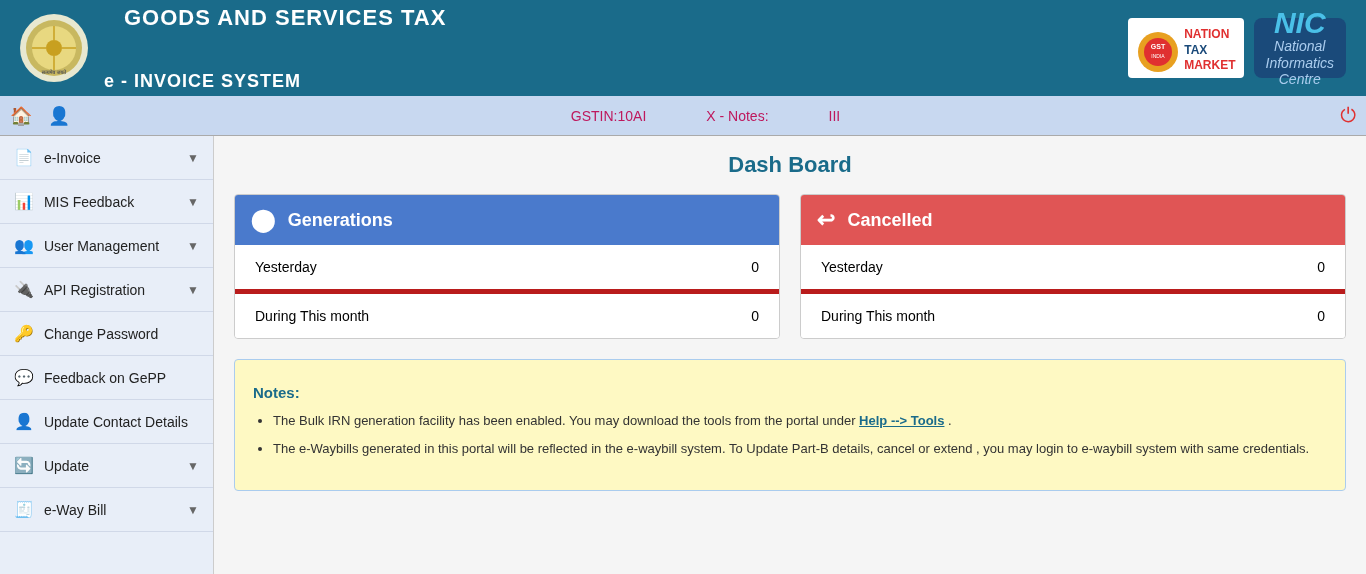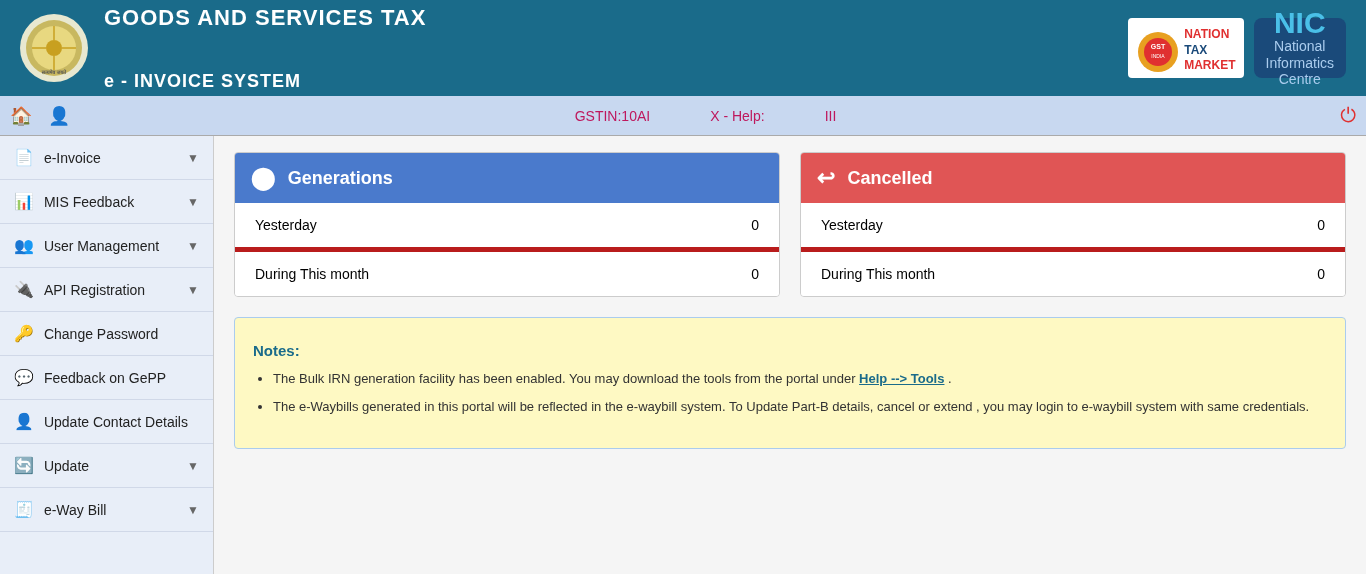--- a/index.html
+++ b/index.html
@@ -17,21 +17,21 @@
     .header-left { display: flex; align-items: center; gap: 16px; }
     .header-logo-circle {
       width: 68px; height: 68px;
       border-radius: 50%;
       background: #e8e8d0;
       display: flex; align-items: center; justify-content: center;
       font-size: 10px; color: #555; font-weight: bold; text-align: center;
       overflow: hidden;
     }
     .header-title { color: #fff; }
-    .header-title .line1 { font-size: 22px; font-weight: bold; letter-spacing: 1px; }
+    .header-title .line1 { font-size: 22px; font-weight: bold; letter-spacing: 1px; margin-left: 20px; }
     .header-title .line2 { font-size: 18px; font-weight: bold; letter-spacing: 1px; margin-top: 40px; }
     .header-right { display: flex; align-items: center; gap: 10px; }
 
     
     .navbar {
       background: #c8d8f0;
       display: flex;
       align-items: center;
       padding: 0 10px;
       height: 40px;
@@ -167,35 +167,35 @@
           <text x="22" y="28" text-anchor="middle" font-size="5" fill="#fff">INDIA</text>
         </svg>
       </div>
       <div style="font-size:10px;font-weight:bold;color:#1a4a7a;line-height:1.3;">
         <div style="color:#e03030;font-size:12px;font-weight:bold;">NATION</div>
         <div style="color:#1a4a7a;font-size:12px;font-weight:bold;">TAX</div>
         <div style="color:#e03030;font-size:12px;font-weight:bold;">MARKET</div>
       </div>
     </div>
 
-    <div style="background:#1a4a7a;padding:6px 12px;border-radius:8px;height:60px;display:flex;flex-direction:column;align-items:center;justify-content:center;">
+    <div style="background:#1a4a7a;padding:6px 12px;border-radius:8px;height:60px;display:flex;flex-direction:column;align-items:center;justify-content:center;font-style:italic;">
       <div style="color:#4ac0e8;font-size:30px;font-weight:bold;line-height:1;">NIC</div>
       <div style="color:#aaccee;font-size:14px;text-align:center;line-height:1.2;">National<br>Informatics<br>Centre</div>
     </div>
   </div>
 </div>
 
 <div class="navbar">
   <div class="navbar-icons">
     <span class="navbar-icon">🏠</span>
     <span class="navbar-icon">👤</span>
   </div>
   <div class="navbar-center">
     <span>GSTIN:10AI</span>
-    <span>X - Help:</span>
+    <span>X - Notes:</span>
     <span>III</span>
   </div>
   <div class="navbar-right">
     <span class="power-icon">⏻</span>
   </div>
 </div>
 
 <div class="layout">
 
   <div class="sidebar">
@@ -267,20 +267,21 @@
         <span class="item-icon">🧾</span>
         <span>e-Way Bill</span>
       </div>
       <span class="chevron">▼</span>
     </div>
 
   </div>
 
   <div class="main">
 
+    <div class="dashboard-title">Dash Board</div>
 
     <div class="cards-row">
 
       <div class="card">
         <div class="card-header blue">
           <span class="card-header-icon">⬤</span>
           <span>Generations</span>
         </div>
         <div class="card-body">
           <div class="card-row">

